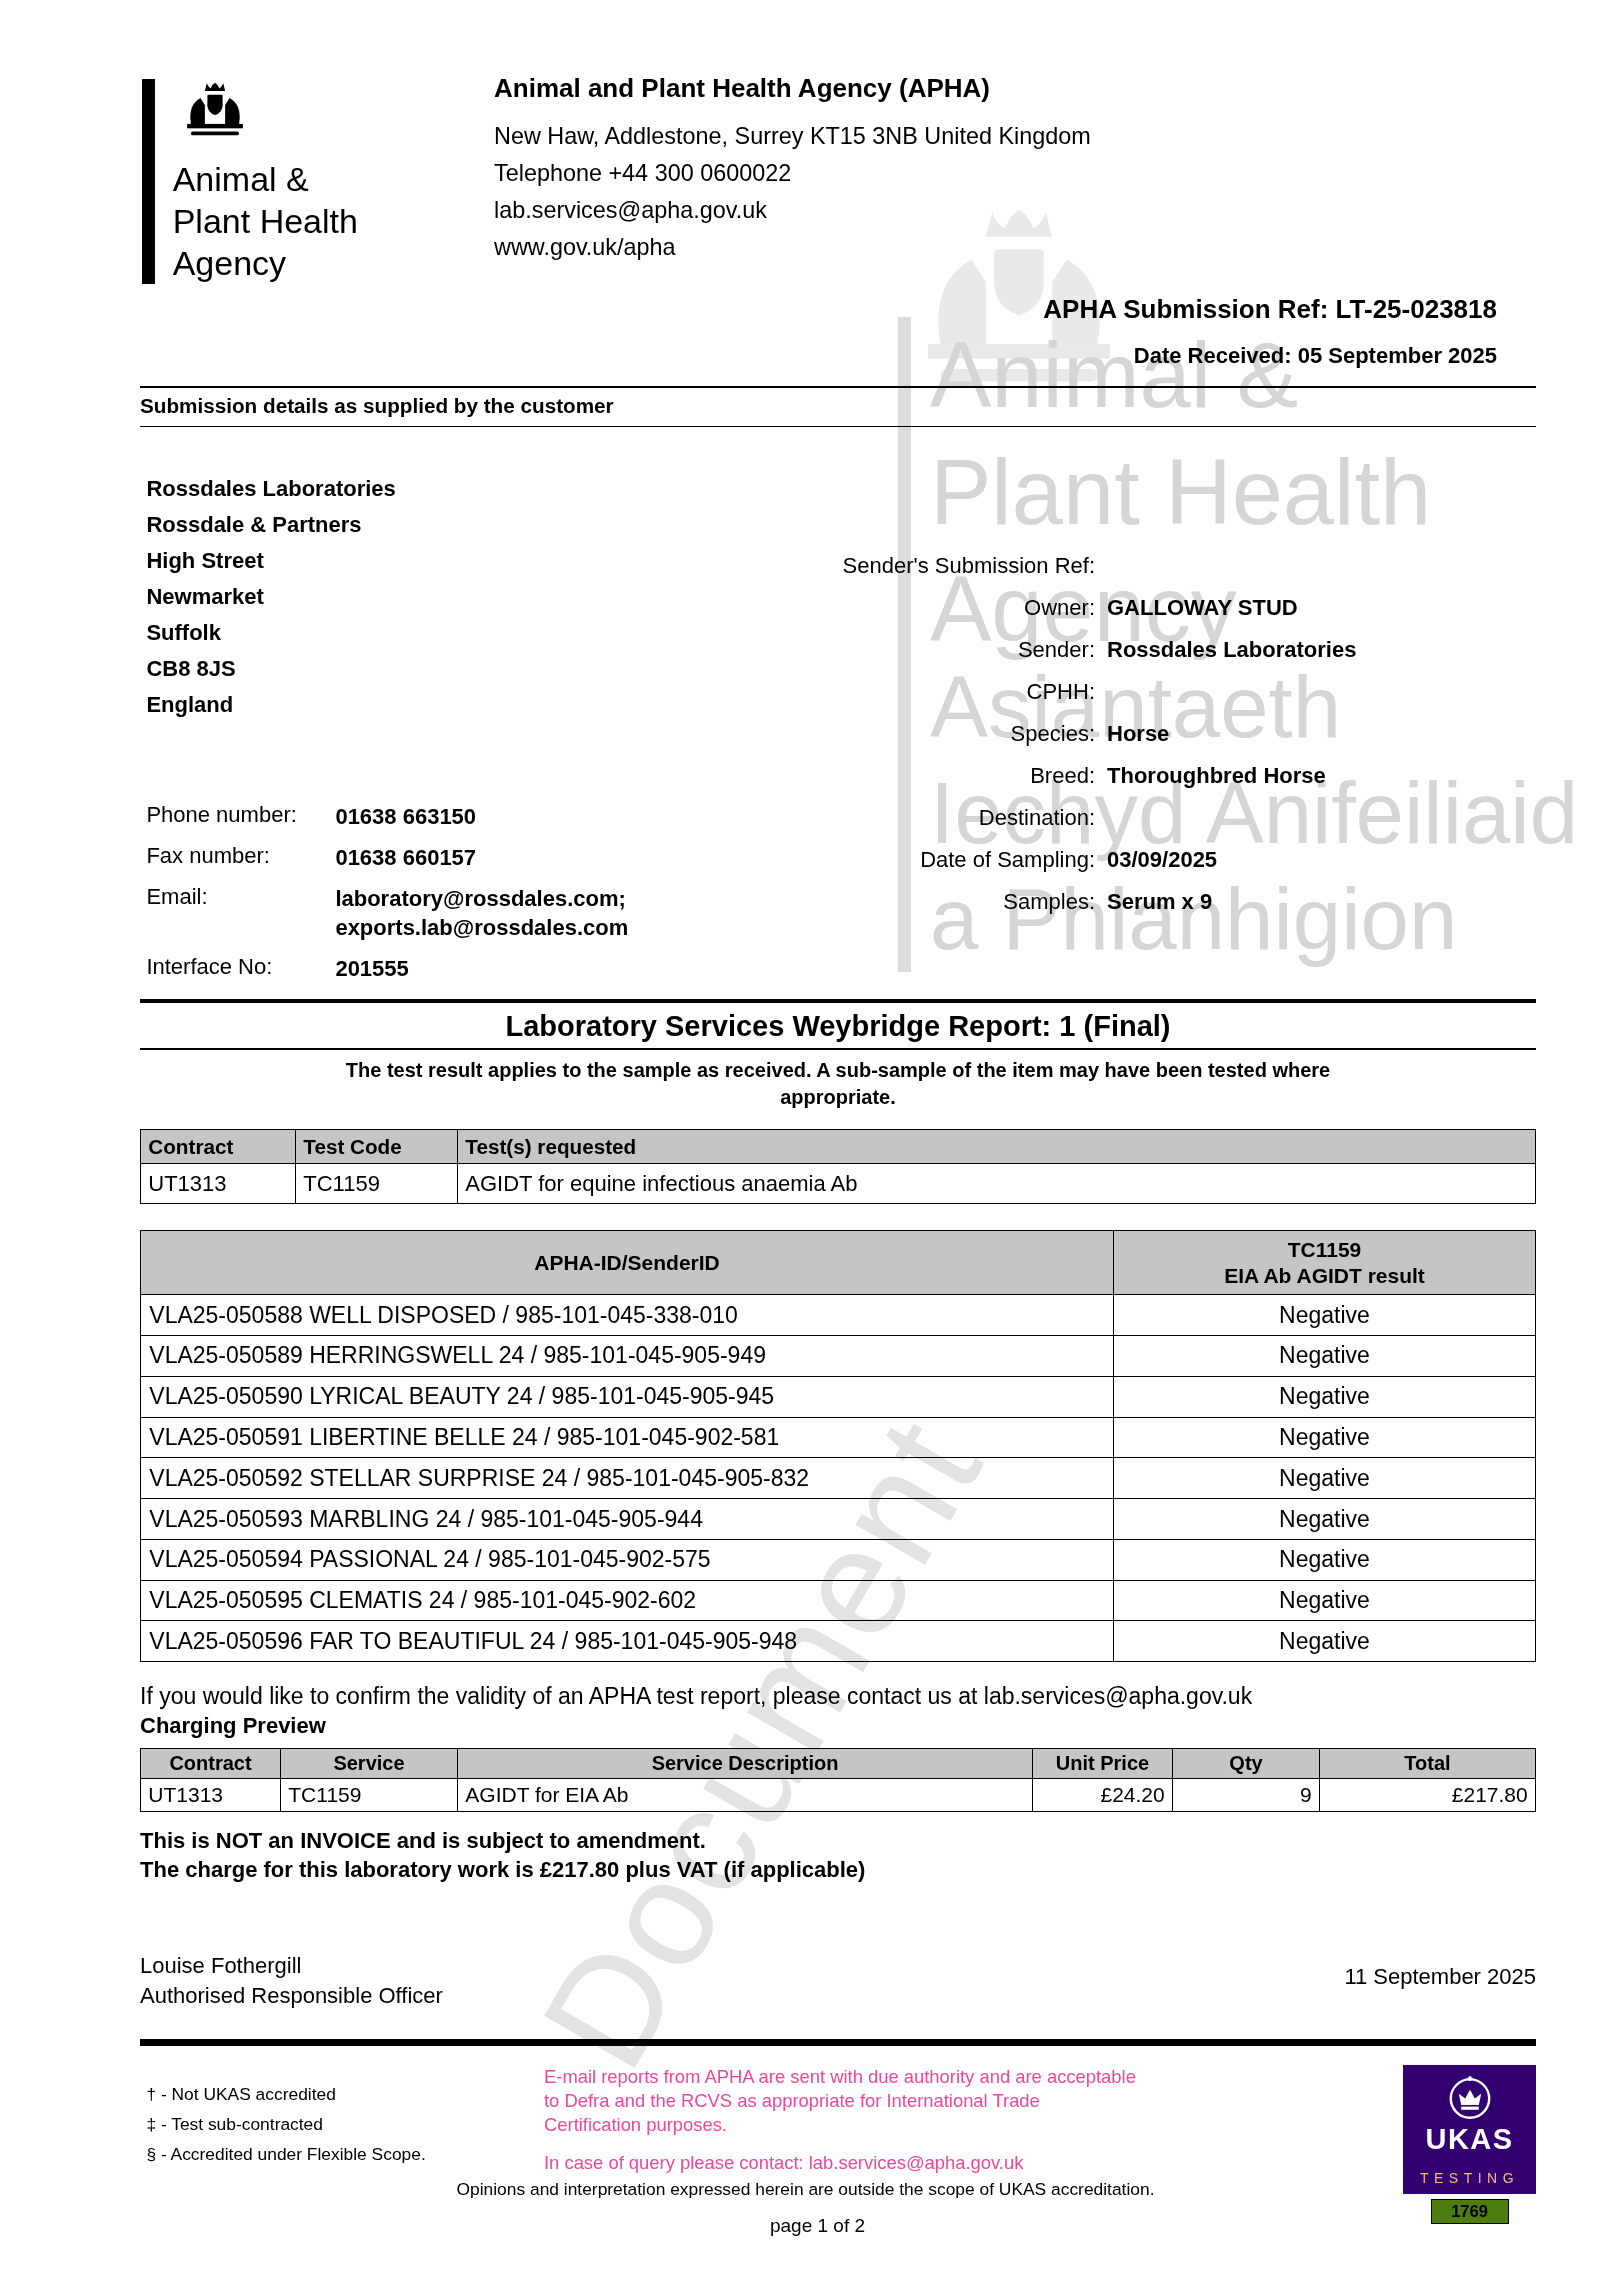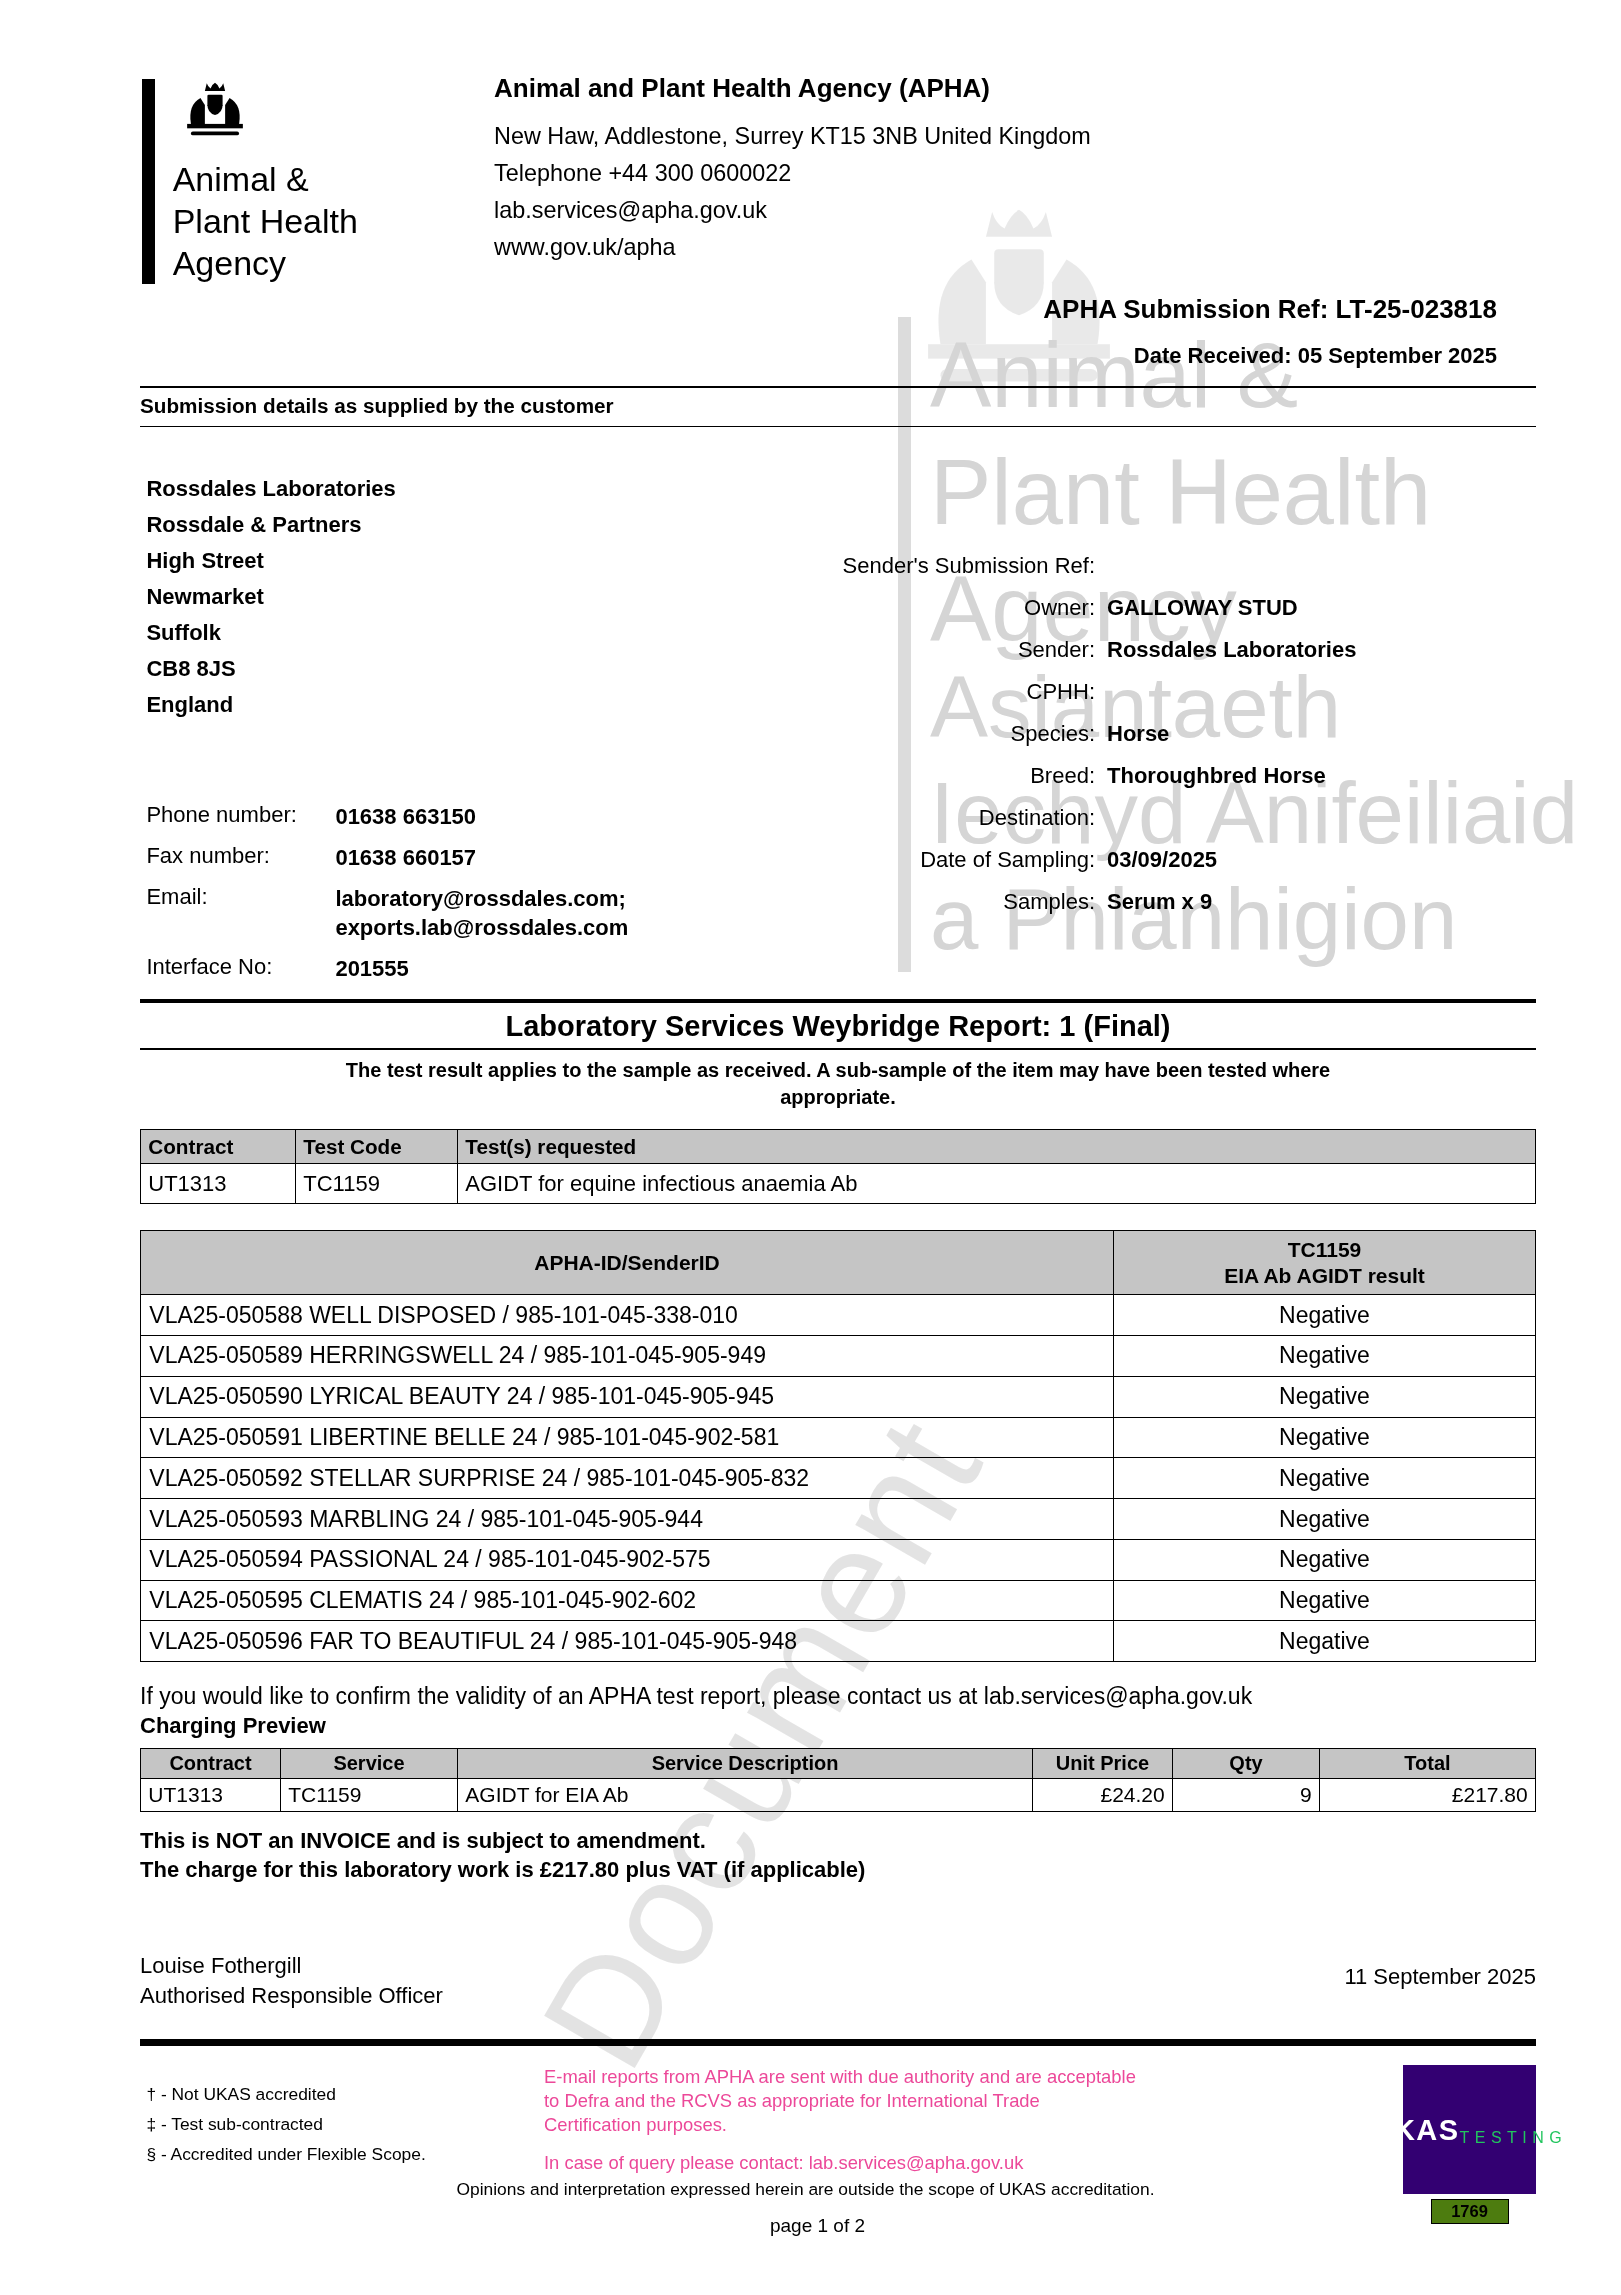--- a/index.html
+++ b/index.html
@@ -78,24 +78,24 @@
 
   .footer-bar{margin-top:27.5px;height:7.3px;background:#000}
   .footer{position:relative;margin-top:13px;height:227px}
   .legend{position:absolute;left:6.4px;top:20px;font-size:17.4px;line-height:30px}
   .footer-notes{position:absolute;left:404px;top:6.4px;width:592px;color:#ec4899;font-size:18.4px;line-height:24px}
   .query-note{margin-top:13.8px}
   .opinions{position:absolute;left:0;width:1331px;top:120px;text-align:center;font-size:17.4px}
   .page-num{position:absolute;left:12px;width:1331px;top:156px;text-align:center;font-size:19px}
 
   .ukas{position:absolute;right:0;top:6.4px;width:133px;text-align:center}
-  .ukas-square{width:133px;height:129px;background:#330072;display:flex;flex-direction:row;align-items:center;justify-content:center}
+  .ukas-square{width:133px;height:129px;background:#330072;display:flex;flex-direction:column;align-items:center;justify-content:center}
   .ukas-crown{width:48px;height:48px;margin-bottom:2.8px}
   .ukas-name{color:#fff;font-size:29px;font-weight:bold;letter-spacing:1.4px;line-height:30px}
-  .ukas-sub{color:#22c55e;font-size:16px;letter-spacing:5.5px;margin-top:16px}
+  .ukas-sub{color:#fdba74;font-size:14px;letter-spacing:5.5px;margin-top:16px}
   .ukas-num{margin:4.6px auto 0;width:78px;border:1.8px solid #000;font-size:16.5px;font-weight:bold;padding:2.3px 0;background:#4d7c0f}
 </style>
 </head>
 <body>
 
 <div class="watermarks">
   <div class="wm-crest">
     <svg viewBox="0 0 120 104" xmlns="http://www.w3.org/2000/svg" fill="#d5d5d5">
       <path d="M47 6 q2 6 6 8 q3 -7 7 -9 q4 2 7 9 q4 -2 6 -8 l3 12 h-32 z"></path>
       <rect x="48" y="24" width="24" height="18" rx="2"></rect>

